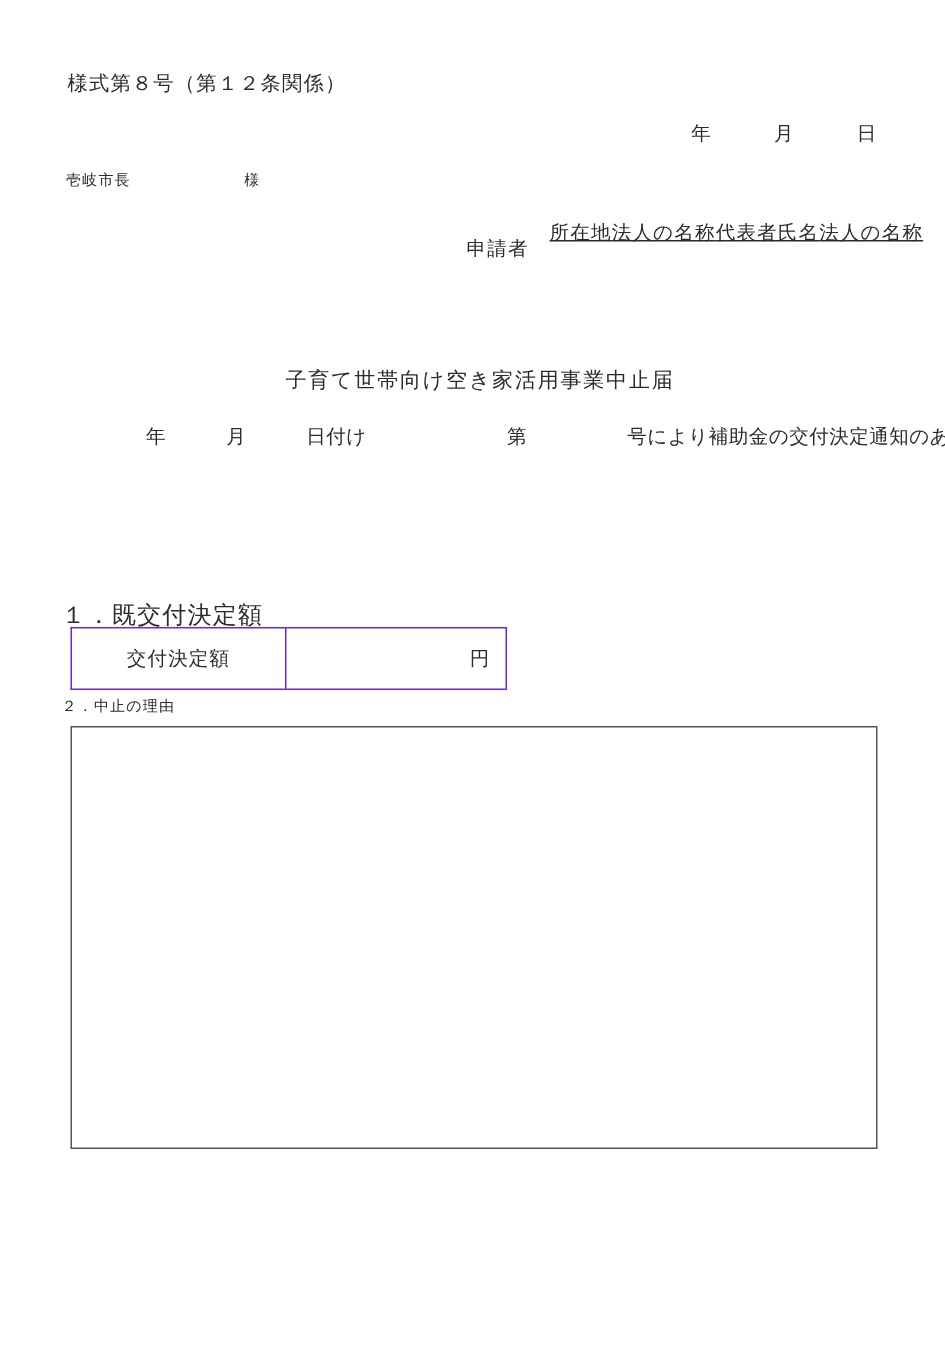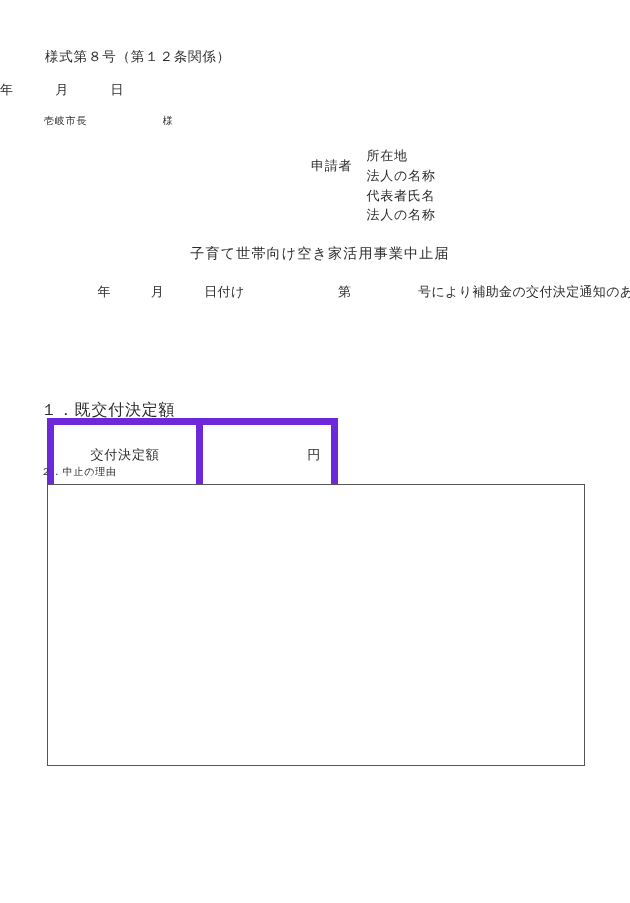--- a/index.html
+++ b/index.html
@@ -36,20 +36,21 @@
     top: 46px;
     font-size: 13.5px;
     letter-spacing: 0.8px;
   }
 
   
   .date-line {
     left: 0;
     top: 80px;
     width: 585px;
+    text-align: right;
     font-size: 13px;
     letter-spacing: 0.8px;
   }
 
   
   .addressee {
     left: 44px;
     top: 113px;
     font-size: 10px;
     letter-spacing: 0.8px;
@@ -65,21 +66,22 @@
     font-size: 13px;
     letter-spacing: 0.8px;
   }
   .applicant-label {
     white-space: pre;
     margin-right: 14px;
     margin-top: 11px;
   }
   .applicant-fields {
     display: flex;
-    flex-direction: column;
+    flex-direction: row;
+    text-decoration: underline;
   }
   .applicant-fields > span {
     white-space: pre;
     line-height: 1.52;
   }
 
   
   .doc-title {
     position: absolute;
     left: 0;
@@ -122,25 +124,25 @@
   
   .amount-table {
     position: absolute;
     left: 47px;
     top: 418px;
     width: 291px;
     border-collapse: collapse;
     table-layout: fixed;
   }
   .amount-table td {
-    border: 7px solid #6d28d9;
+    border: 1px solid #6d28d9;
     height: 28px;
     font-size: 13px;
     letter-spacing: 0.8px;
-    padding: 16px 8px;
+    padding: 6px 8px;
   }
   .amount-table td.label-cell {
     width: 126px;
     text-align: center;
   }
   .amount-table td.value-cell {
     text-align: right;
     padding-right: 10px;
   }
 

